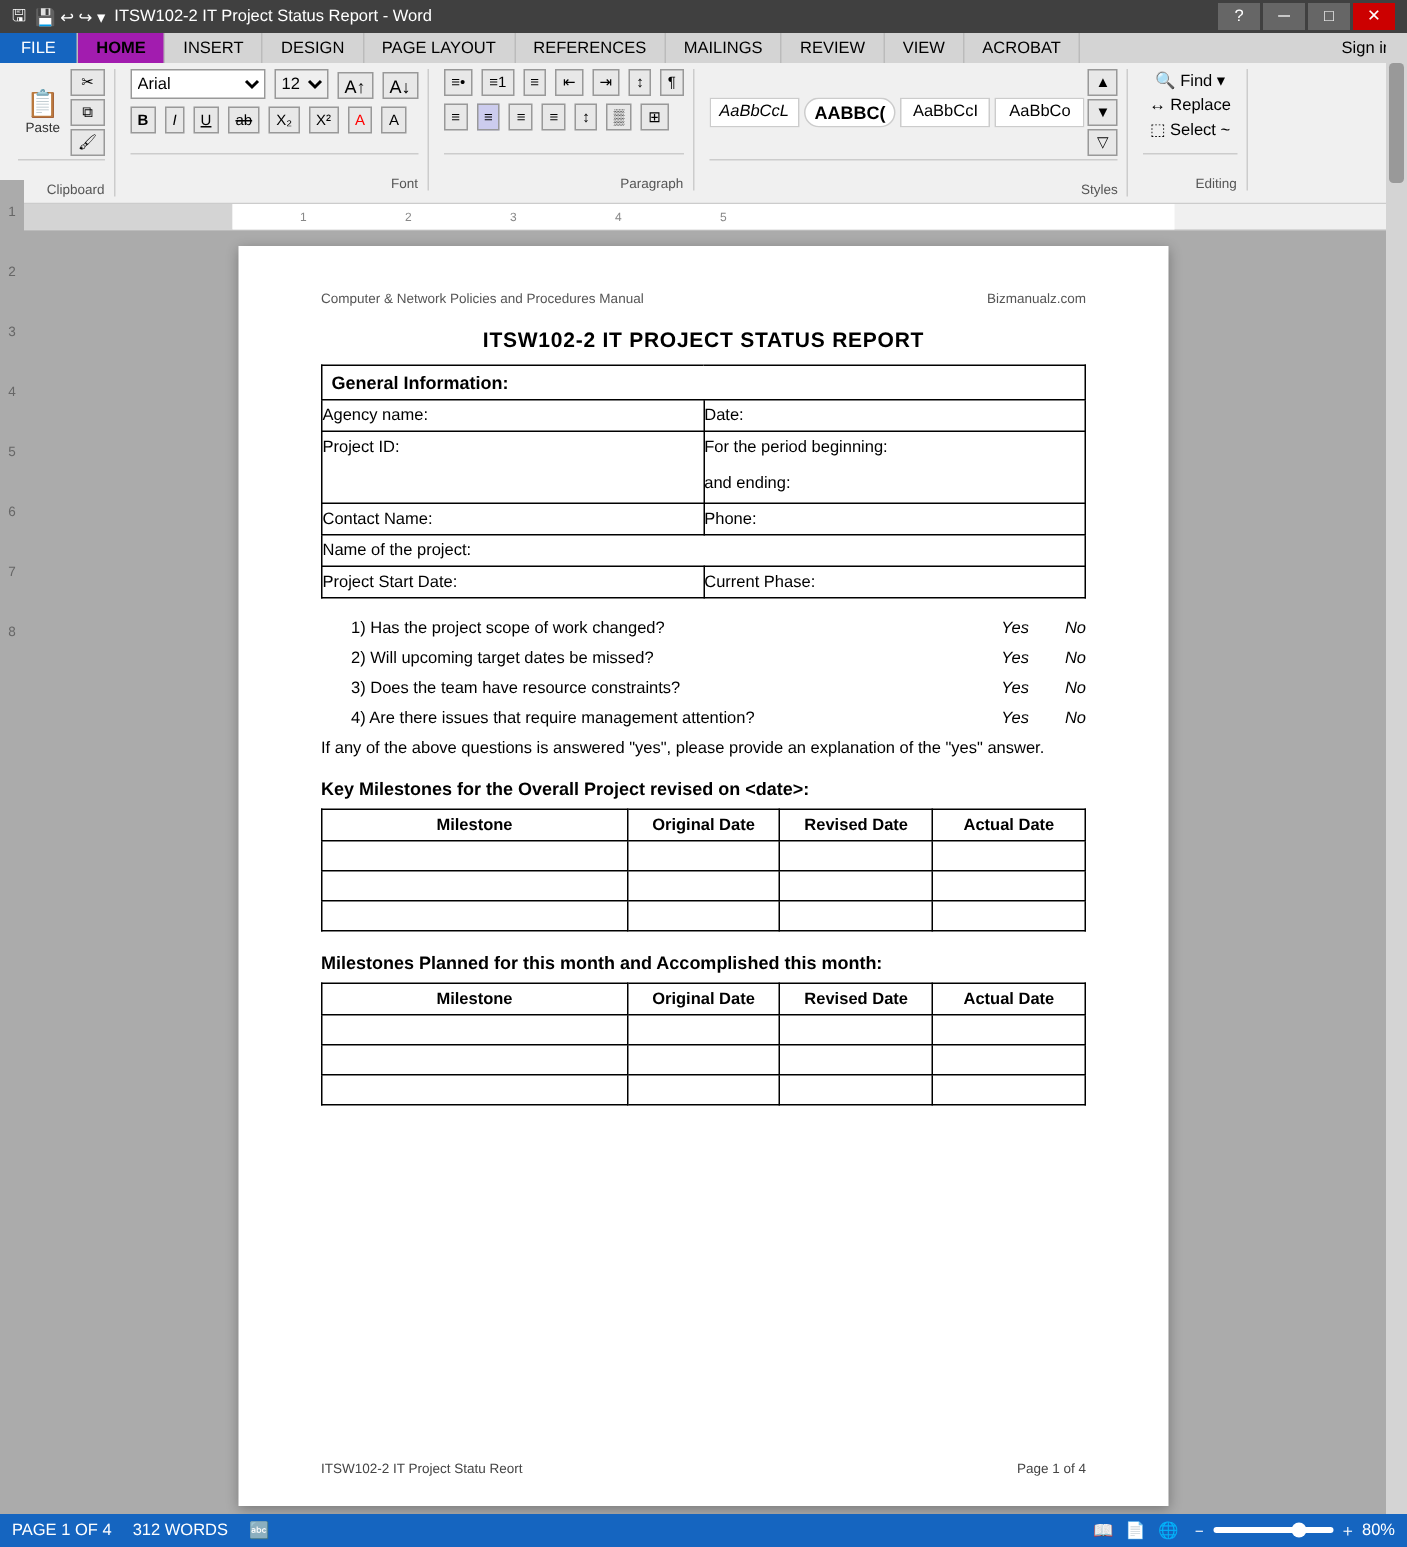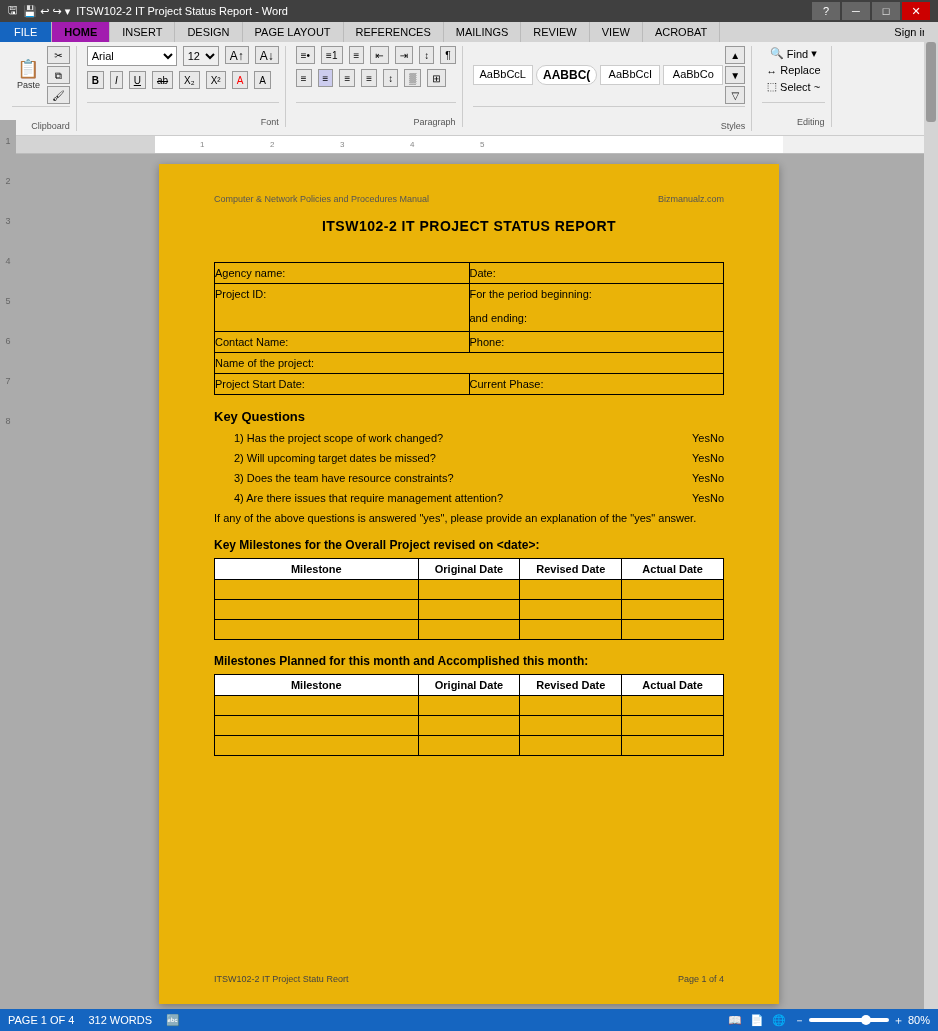--- a/index.html
+++ b/index.html
@@ -50,21 +50,21 @@
     .ribbon-group-content { display: flex; align-items: center; gap: 2px; flex-wrap: wrap; min-height: 54px; }
 
     .rb-btn {
       display: flex; flex-direction: column; align-items: center; justify-content: center;
       padding: 2px 4px; cursor: pointer; border: 1px solid transparent;
       font-size: 9px; min-width: 28px; min-height: 42px; background: transparent;
       border-radius: 2px;
     }
     .rb-btn-icon { font-size: 18px; line-height: 1; }
     .rb-btn-label { font-size: 9px; color: #333; margin-top: 2px; }
-    .rb-row { display: flex; align-items: flex-start; gap: 6px; }
+    .rb-row { display: flex; align-items: flex-end; gap: 6px; }
 
     
     .font-select {
       width: 90px; height: 20px; font-size: 11px; border: 1px solid #999;
       background: #fff;
     }
     .font-size-select { width: 36px; height: 20px; font-size: 11px; border: 1px solid #999; }
 
     
     .styles-preview { display: flex; gap: 3px; overflow: hidden; max-width: 260px; }
@@ -81,32 +81,32 @@
     .ruler-white {
       background: #fff; position: absolute; left: 155px; right: 155px; height: 100%;
     }
 
     
     .doc-area {
       background: #ababab; padding: 10px 0;
       display: flex; justify-content: center; min-height: 860px;
     }
     .page {
-      background: #eab308; width: 620px; min-height: 820px;
+      background: #ffffff; width: 620px; min-height: 820px;
       padding: 30px 55px; box-shadow: 0 2px 8px rgba(0,0,0,0.3);
       position: relative;
     }
     .page-header {
       display: flex; justify-content: space-between; font-size: 9px; color: #555;
       margin-bottom: 14px;
     }
 
     .doc-title {
       text-align: center; font-weight: bold; font-size: 14px;
-      margin-bottom: 28px; letter-spacing: 0.5px;
+      margin-bottom: 9px; letter-spacing: 0.5px;
     }
 
     
     .info-table {
       width: 100%; border-collapse: collapse; margin-bottom: 14px;
       border: 1.5px solid #000;
     }
     .info-table td, .info-table th {
       border: 1px solid #000; padding: 4px 0; font-size: 11px; vertical-align: top;
     }
@@ -117,21 +117,21 @@
     .cell-tall { height: 48px; vertical-align: top; }
 
     .section-title { font-weight: bold; font-size: 13px; margin: 14px 0 8px 0; }
     .section-title-sm { font-size: 12px; font-weight: bold; margin: 12px 0 6px 0; }
 
     .key-q-list { padding-left: 20px; }
     .key-q-item {
       display: flex; align-items: center; margin-bottom: 8px; font-size: 11px;
     }
     .key-q-text { flex: 1; }
-    .key-q-options { display: flex; gap: 0; margin-left: 8px; }
+    .key-q-options { display: flex; gap: 24px; margin-left: 8px; font-style: italic; }
 
     .note-text { font-size: 11px; margin: 8px 0 14px 0; }
 
     .milestone-table {
       width: 100%; border-collapse: collapse; border: 1.5px solid #000;
       margin-bottom: 14px;
     }
     .milestone-table th, .milestone-table td {
       border: 1px solid #000; padding: 4px 6px; font-size: 11px;
     }
@@ -281,21 +281,21 @@
           <button class="small-btn">▒</button>
           <button class="small-btn">⊞</button>
         </div>
       </div>
       <div class="ribbon-group-label">Paragraph</div>
     </div>
 
     <div class="ribbon-group" style="min-width:270px;">
       <div class="ribbon-group-content">
         <div class="styles-preview">
-          <div class="style-item" style="">AaBbCcL</div>
+          <div class="style-item" style="font-style:italic;">AaBbCcL</div>
           <div class="style-item" style="font-weight:bold;font-size:12px;border-radius:10px;">AABBC(</div>
           <div class="style-item">AaBbCcI</div>
           <div class="style-item">AaBbCo</div>
         </div>
         <div style="display:flex;flex-direction:column;justify-content:center;gap:2px;">
           <button class="small-btn">▲</button>
           <button class="small-btn">▼</button>
           <button class="small-btn">▽</button>
         </div>
       </div>
@@ -355,20 +355,23 @@
 
     <div class="page-header">
       <span>Computer &amp; Network Policies and Procedures Manual</span>
       <span>Bizmanualz.com</span>
     </div>
 
     <div class="doc-title">ITSW102-2  IT PROJECT STATUS REPORT</div>
 
     <table class="info-table">
       <tbody>
+          <tr>
+        <td colspan="2" class="section-header">General Information:</td>
+      </tr>
       <tr>
         <td class="field-label">Agency name:</td>
         <td>Date:</td>
       </tr>
       <tr>
         <td class="cell-tall">Project ID:</td>
         <td>For the period beginning:<br><br>and ending:</td>
       </tr>
       <tr>
         <td>Contact Name:</td>
@@ -377,21 +380,20 @@
       <tr>
         <td colspan="2">Name of the project:</td>
       </tr>
       <tr>
         <td>Project Start Date:</td>
         <td>Current Phase:</td>
       </tr>
     </tbody>
       </table>
 
-    <div class="section-title">Key Questions</div>
 
     <div class="key-q-list">
       <div class="key-q-item">
         <span class="key-q-text">1) Has the project scope of work changed?</span>
         <span class="key-q-options">
           <span>Yes</span>
           <span>No</span>
         </span>
       </div>
       <div class="key-q-item">

